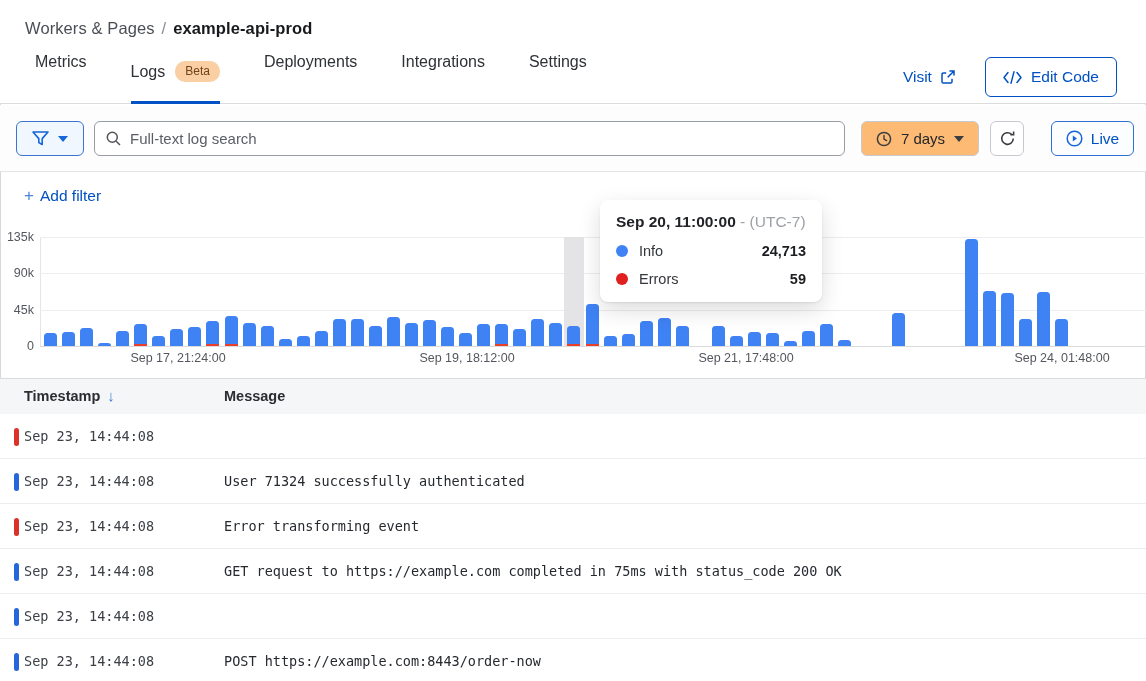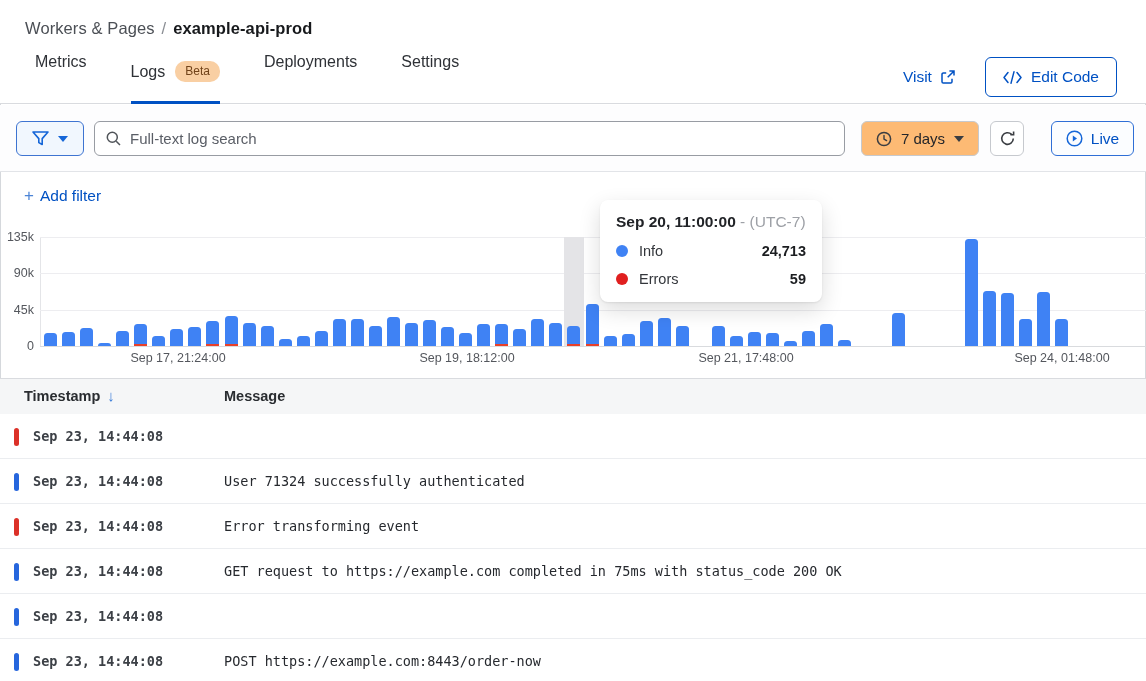--- a/index.html
+++ b/index.html
@@ -67,21 +67,21 @@
   .th { position:absolute; top:0; line-height:34px; font-size:14.5px; font-weight:700; color:#2a2d31; cursor:pointer; }
   .th-timestamp { left:24px; }
   .th-message { left:224px; }
   .sort-arrow { color:#3b7dd8; font-weight:400; font-size:15px; margin-left:7px; }
   .log-rows { position:absolute; top:414px; left:0; right:0; }
   .log-row { position:relative; height:45px; border-bottom:1px solid #ebedf0; background:#fff; cursor:pointer; }
   .indicator { position:absolute; left:14px; top:14px; width:5px; height:18px; border-radius:2.5px; background:#9aa0a8; }
   .log-row[data-sev="error"] .indicator { background:#dc3128; }
   .log-row[data-sev="info"] .indicator { background:#2666dd; }
   .ts, .msg { position:absolute; top:0; line-height:45px; font-family:"DejaVu Sans Mono", monospace; font-size:13.5px; white-space:nowrap; }
-  .ts { left:33px; color:#3c4046;font-weight:bold; }
+  .ts { left:24px; color:#3c4046; }
   .msg { left:224px; color:#26292e; }
 
   svg { display:block; }
 </style>
 </head>
 <body>
 
 <div class="viewport">
 
   <div class="header">
@@ -92,20 +92,23 @@
     <div class="tabs">
       <div class="tab">
           <span>Metrics</span>
         </div>
       <div class="tab active">
         <span>Logs</span>
         <span class="badge">Beta</span>
       </div>
       <div class="tab">
           <span>Deployments</span>
+        </div>
+      <div class="tab">
+          <span>Integrations</span>
         </div>
       <div class="tab">
           <span>Settings</span>
         </div>
     </div>
 
     <div class="header-actions">
       <div class="visit-link">
         <span>Visit</span>
         <span>

